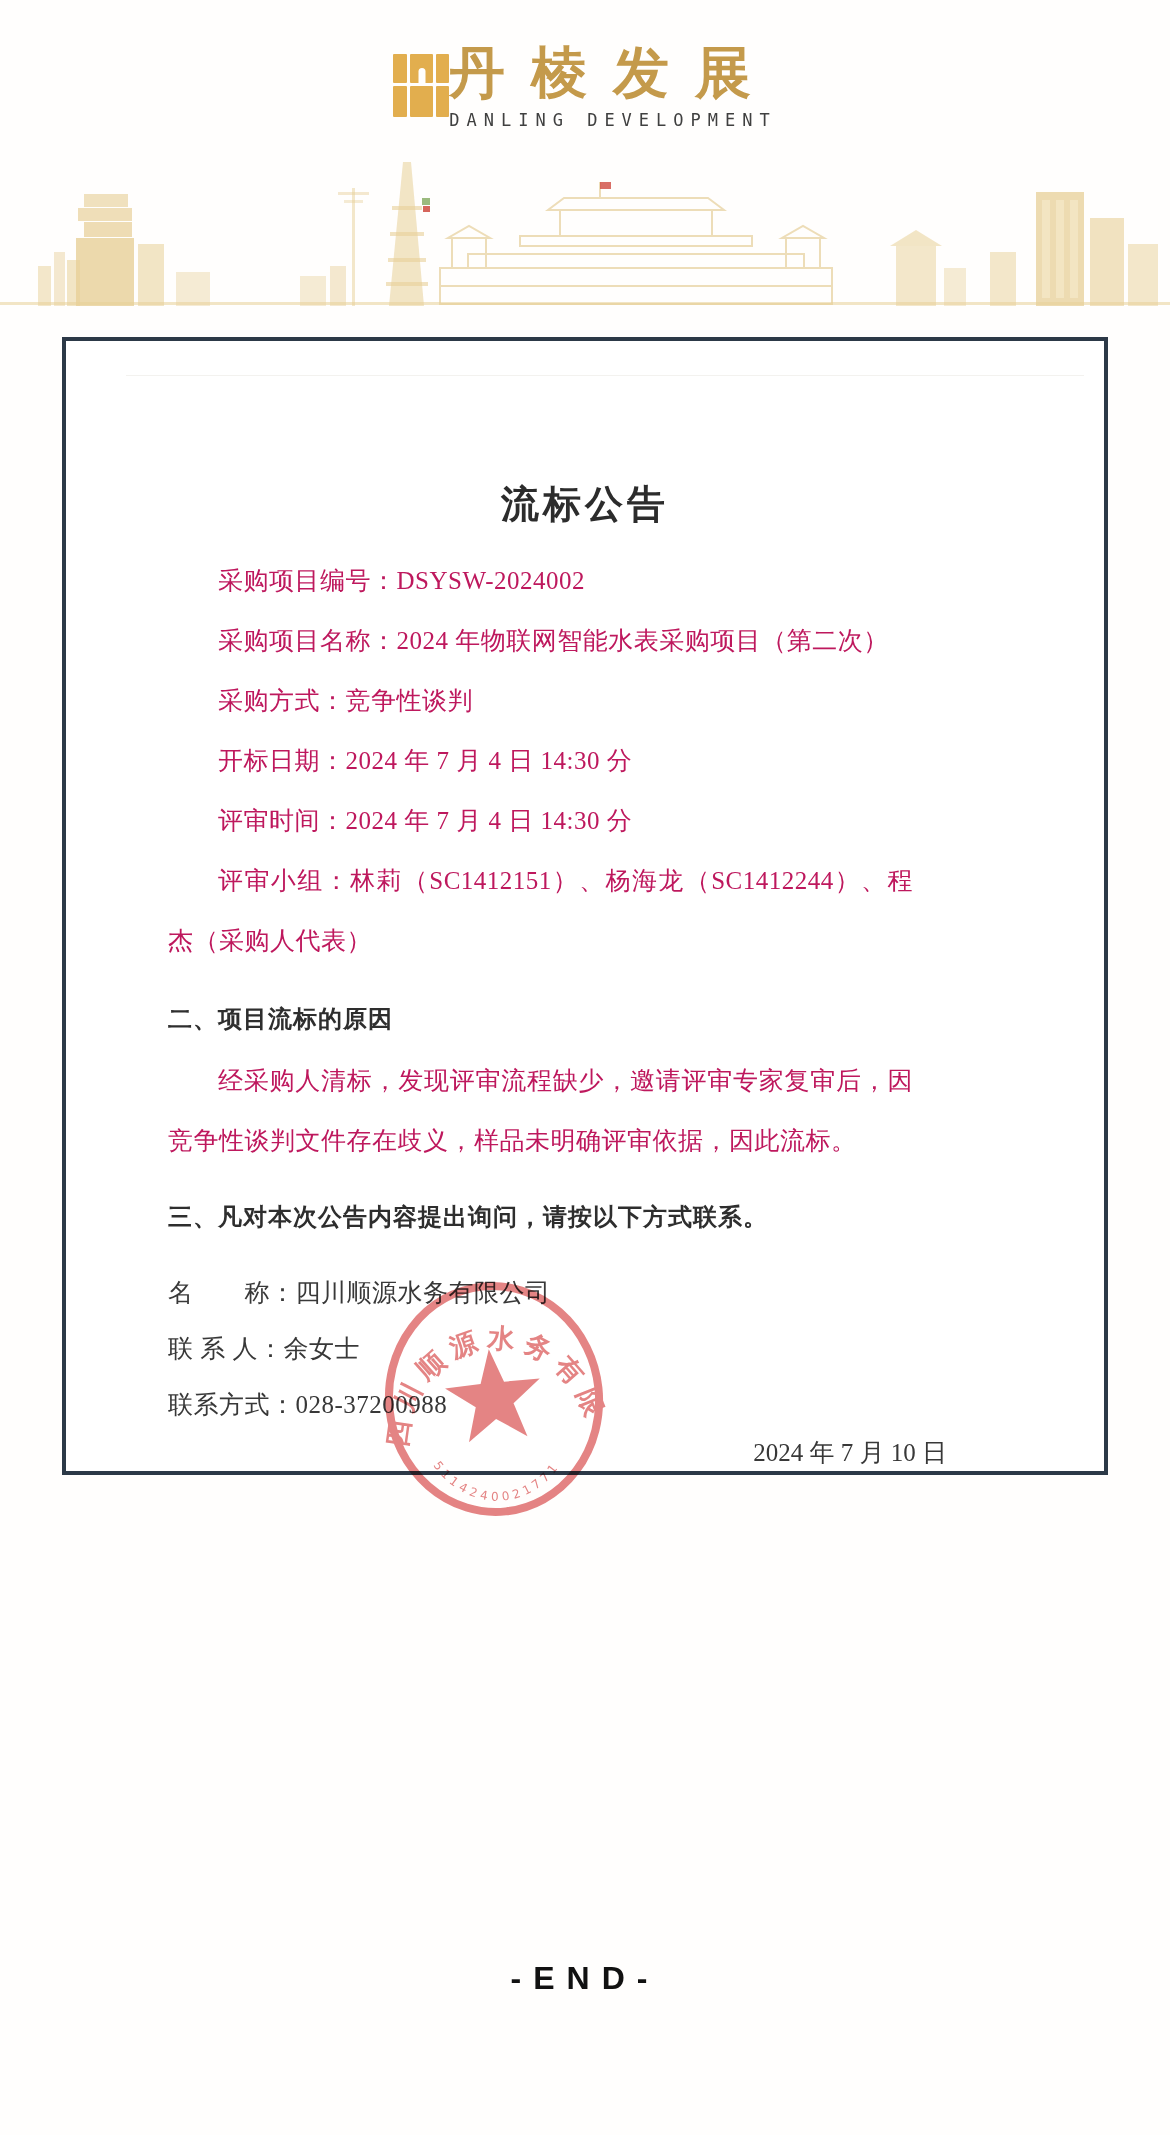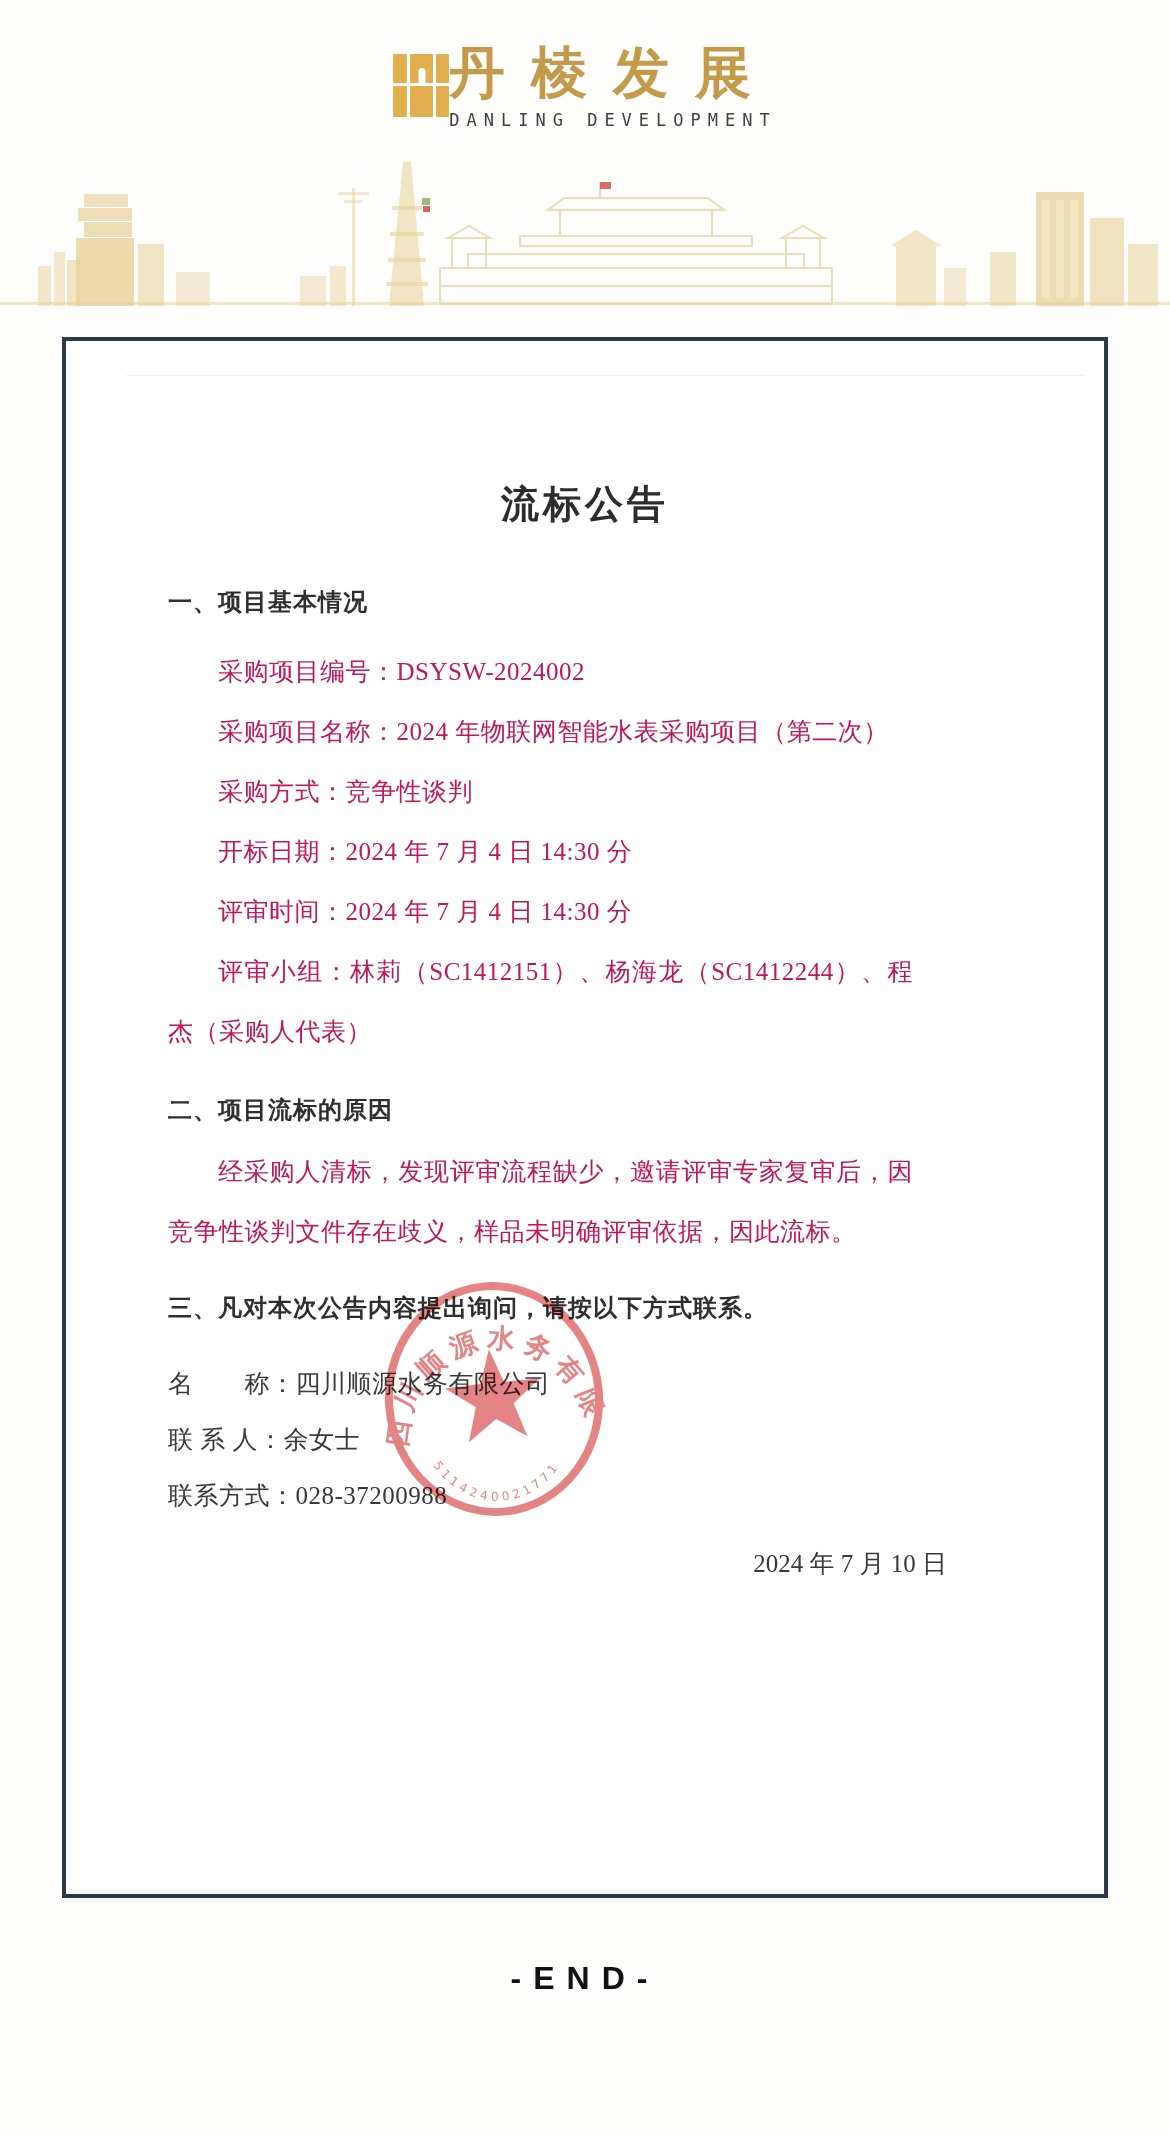--- a/index.html
+++ b/index.html
@@ -40,21 +40,21 @@
     margin-top:6px;font-size:17px;letter-spacing:7px;color:#404040;
     font-family:"DejaVu Sans Mono","Liberation Mono",monospace;
   }
 
   
   .skyline{position:absolute;top:148px;left:0;width:1170px;height:160px;}
 
   
   .docbox{
     position:absolute;left:62px;top:337px;
-    width:1046px;height:1561px;
+    width:1046px;height:1138px;
     border:4px solid #2c3947;
     background:#ffffff;
     box-sizing:border-box;
   }
   .docbox .fold-line{
     position:absolute;top:34px;left:60px;right:20px;height:1px;
     background:#f3f2ef;
   }
   .doc-content{padding:0 102px;position:relative;}
   .doc-title{
@@ -75,21 +75,21 @@
     margin:0 89px 0 0;
     font-size:25px;line-height:60px;color:#be185d;
     text-align:justify;text-indent:2em;letter-spacing:0.5px;
   }
   .first-par{margin-top:22px;}
   .after-head{margin-top:14px;}
   .contact{margin-top:30px;}
   .contact-row{font-size:25px;line-height:56px;color:#383838;letter-spacing:0.5px;}
   .contact-row .clabel{white-space:pre;}
   .doc-date{
-    margin-top:20px;margin-right:55px;
+    margin-right:55px;
     text-align:right;font-size:25px;line-height:40px;color:#383838;
   }
 
   
   .stamp{
     position:absolute;left:312px;top:935px;
     width:232px;height:246px;
     transform:rotate(-6deg);
     mix-blend-mode:multiply;opacity:.88;
     pointer-events:none;
@@ -192,21 +192,20 @@
       </g>
     </svg>
   </div>
 
   <main class="docbox">
     <div class="fold-line"></div>
     <div class="doc-content">
 
       <h1 class="doc-title">流标公告</h1>
 
-      <h2 class="sec-heading h-s1">一、项目基本情况</h2>
       <p class="body-par first-par">采购项目编号：DSYSW-2024002</p>
       <p class="body-par">采购项目名称：2024 年物联网智能水表采购项目（第二次）</p>
       <p class="body-par">采购方式：竞争性谈判</p>
       <p class="body-par">开标日期：2024 年 7 月 4 日 14:30 分</p>
       <p class="body-par">评审时间：2024 年 7 月 4 日 14:30 分</p>
       <p class="body-par">评审小组：林莉（SC1412151）、杨海龙（SC1412244）、程杰（采购人代表）</p>
 
       <h2 class="sec-heading h-s2">二、项目流标的原因</h2>
       <p class="body-par after-head">经采购人清标，发现评审流程缺少，邀请评审专家复审后，因竞争性谈判文件存在歧义，样品未明确评审依据，因此流标。</p>
 

